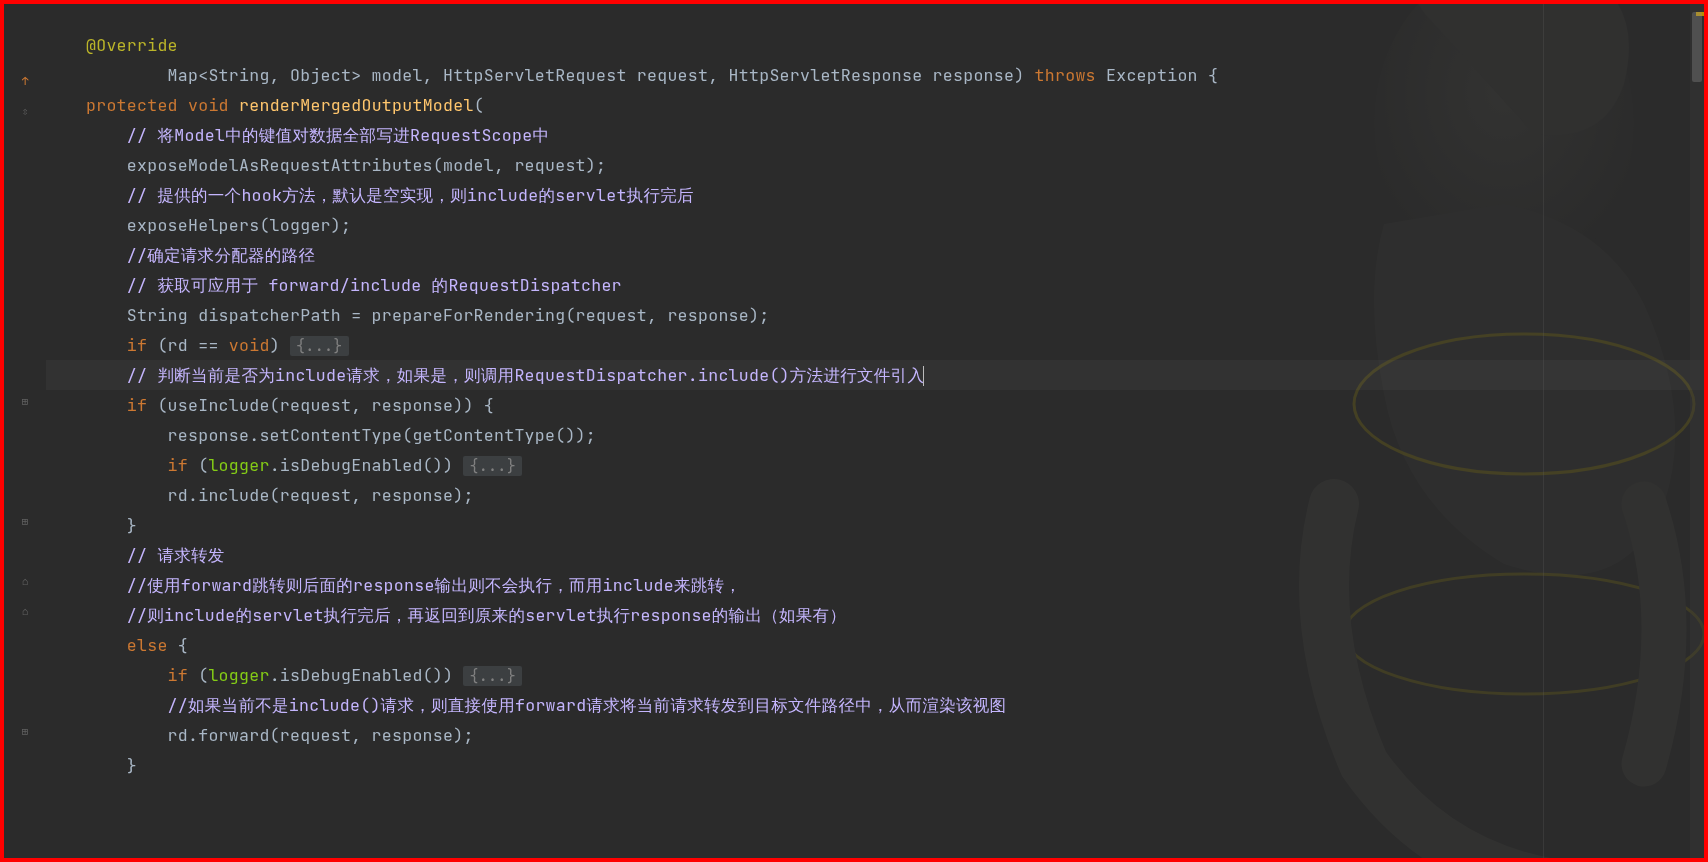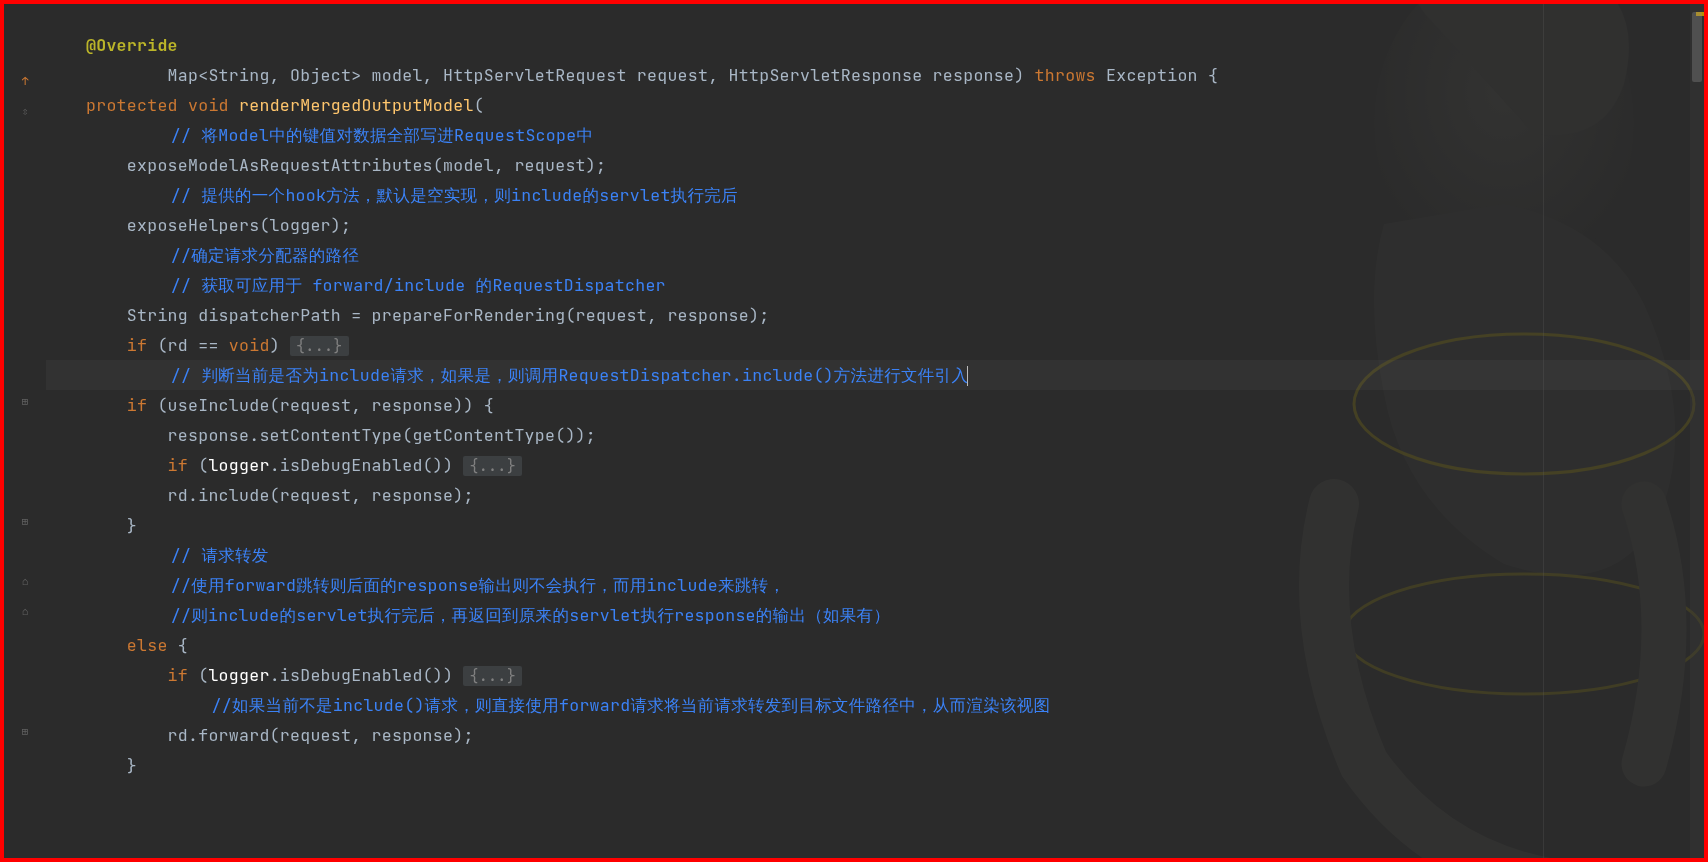--- a/index.html
+++ b/index.html
@@ -91,26 +91,26 @@
 }
 .tiny-marker {
   position: absolute;
   right: 0;
   top: 8px;
   width: 8px;
   height: 4px;
   background: #b89000;
 }
 
-.c-anno { color: #bbb529; font-weight: bold; }
+.c-anno { color: #bbb529; }
 .c-kw   { color: #cc7832; }
 .c-method { color: #ffc66d; }
 .c-ident { color: #a9b7c6; }
-.c-comment { color: #3b82f6; margin-left: 44px; }
-.c-field { color: #ffffff; }
+.c-comment { color: #c4b5fd; }
+.c-field { color: #84cc16; }
 .c-fold { background: #3c3f41; color: #808080; padding: 0 6px; border-radius: 2px; font-size: 15px; }
 .caret {
   display: inline-block;
   width: 1px;
   height: 20px;
   background: #bbbbbb;
   vertical-align: middle;
   margin-left: -1px;
   margin-right: -1px;
 }

